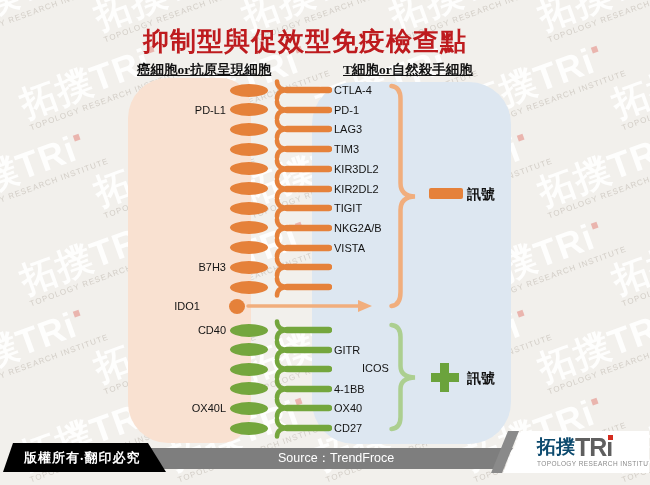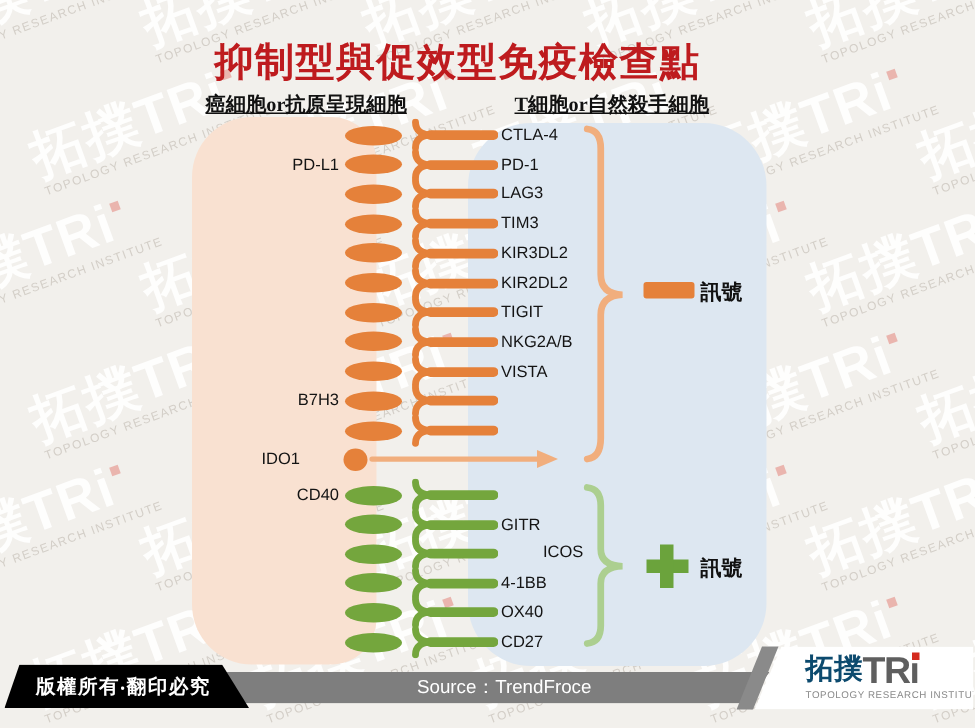--- a/index.html
+++ b/index.html
@@ -316,20 +316,21 @@
     <path d="M13 11 L55 11" fill="none" stroke="currentColor" stroke-width="6.5" stroke-linecap="round"></path>
   </svg>
       <div class="lbl" style="left: 334px; top: 361px; margin-left: 28px;">ICOS</div>
       <div class="oval green" style="left: 230px; top: 382.3px;"></div>
       <svg class="receptor green" width="58" height="22" viewBox="0 0 58 22" style="left: 274px; top: 377.8px;">
     <path d="M14 11 C7 11 3 8 3 2.5" fill="none" stroke="currentColor" stroke-width="4.6" stroke-linecap="round"></path>
     <path d="M14 11 C7 11 3 14 3 19.5" fill="none" stroke="currentColor" stroke-width="4.6" stroke-linecap="round"></path>
     <path d="M13 11 L55 11" fill="none" stroke="currentColor" stroke-width="6.5" stroke-linecap="round"></path>
   </svg>
       <div class="lbl" style="left: 334px; top: 381.8px;">4-1BB</div>
+      <div class="lbl lbl-left" style="left: 130px; width: 96px; top: 401.4px;">OX40L</div>
       <div class="oval green" style="left: 230px; top: 401.9px;"></div>
       <svg class="receptor green" width="58" height="22" viewBox="0 0 58 22" style="left: 274px; top: 397.4px;">
     <path d="M14 11 C7 11 3 8 3 2.5" fill="none" stroke="currentColor" stroke-width="4.6" stroke-linecap="round"></path>
     <path d="M14 11 C7 11 3 14 3 19.5" fill="none" stroke="currentColor" stroke-width="4.6" stroke-linecap="round"></path>
     <path d="M13 11 L55 11" fill="none" stroke="currentColor" stroke-width="6.5" stroke-linecap="round"></path>
   </svg>
       <div class="lbl" style="left: 334px; top: 401.4px;">OX40</div>
       <div class="oval green" style="left: 230px; top: 421.5px;"></div>
       <svg class="receptor green" width="58" height="22" viewBox="0 0 58 22" style="left: 274px; top: 417px;">
     <path d="M14 11 C7 11 3 8 3 2.5" fill="none" stroke="currentColor" stroke-width="4.6" stroke-linecap="round"></path>

